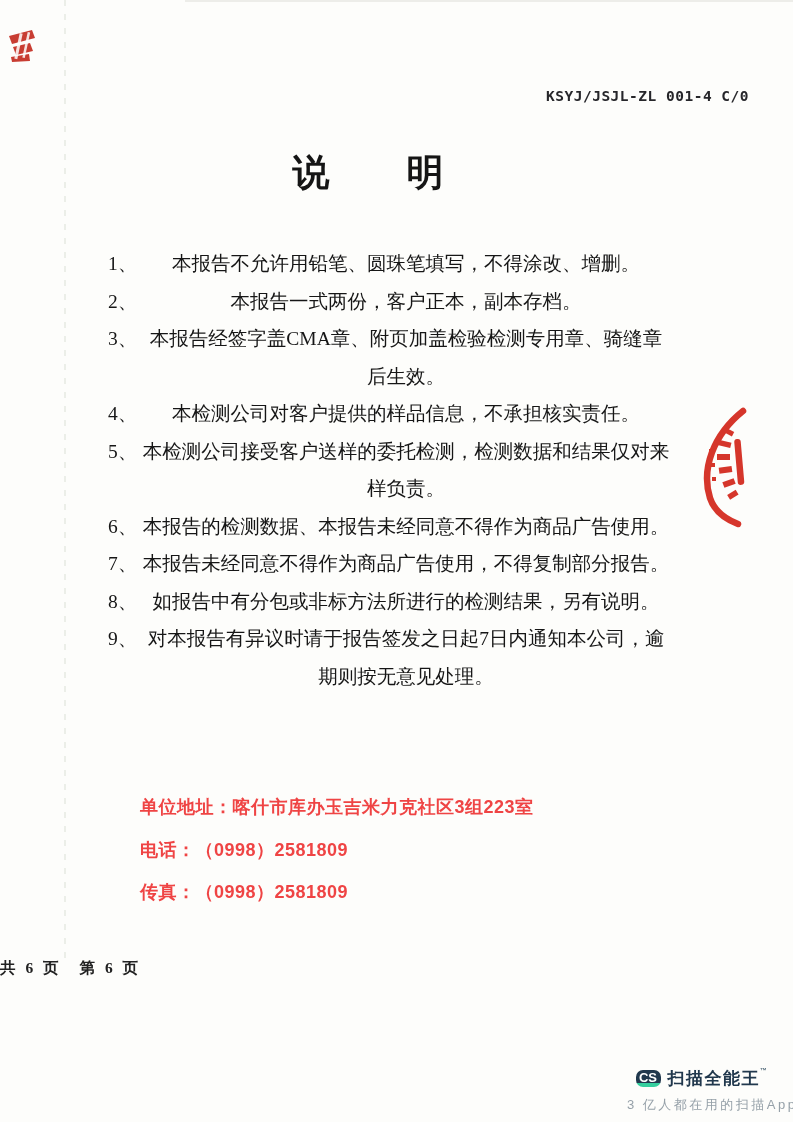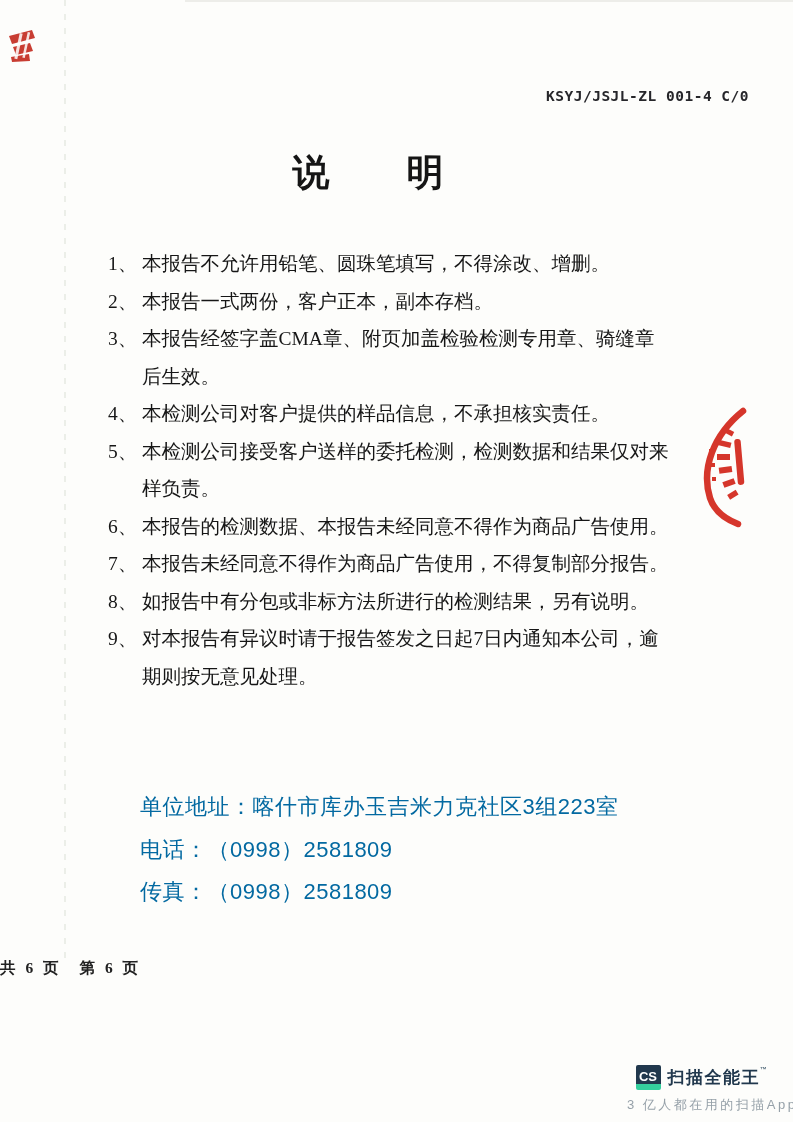--- a/index.html
+++ b/index.html
@@ -23,46 +23,46 @@
     position:absolute; top:148px; left:0; width:100%;
     text-align:center; transform:translateX(-28px);
     font-size:37px; font-weight:700; letter-spacing:1px; white-space:pre; color:#151515;
   }
   .notes {
     position:absolute; left:108px; top:245px; width:562px;
     font-size:19.5px; line-height:37.5px; color:#161616;
   }
   .note { display:flex; }
   .note-num { flex:0 0 34px; }
-  .note-text { flex:1; }
+  .note-text { flex:1;text-align:center; }
 
   .contact {
     position:absolute; left:140px; top:786px;
     font-family:"Liberation Sans","DejaVu Sans",sans-serif;
-    font-weight:400; font-size:22px; color:#0369a1;
+    font-weight:700; font-size:18px; color:#ef4444;
   }
   .contact-row { height:42.5px; line-height:42.5px; letter-spacing:.5px; }
 
   .page-footer {
     position:absolute; top:958px; left:0; width:100%; 
     font-size:15.5px; font-weight:700; letter-spacing:3px; color:#222;
   }
   .page-footer .gap { display:inline-block; width:18px; }
 
   
   .seal-right { position:absolute; left:697px; top:405px; width:50px; height:124px; }
   
   .seal-corner { position:absolute; left:8px; top:29px; width:32px; height:34px; }
 
   
   .cs-watermark { position:absolute; right:16px; bottom:8px; width:150px;
     font-family:"Liberation Sans","DejaVu Sans",sans-serif; }
   .cs-row { display:flex; align-items:center; justify-content:center; gap:7px; }
   .cs-badge {
-    width:25px; height:25px; border-radius:2px; flex:0 0 auto;
+    width:25px; height:17px; border-radius:7px; flex:0 0 auto;
     background:linear-gradient(180deg,#21384d 0 76%, #35cf9e 76% 100%);
     color:#ffffff; font-weight:700; font-size:13px;
     display:flex; align-items:center; justify-content:center; padding-bottom:3px; box-sizing:border-box;
   }
   .cs-brand { font-weight:700; font-size:17px; color:#21384d; letter-spacing:1.5px; white-space:nowrap; }
   .cs-tm { font-size:7px; color:#59707f; vertical-align:top; }
   .cs-tagline { margin-top:6px; text-align:center; font-size:13px; color:#96a1a9; letter-spacing:2.5px; white-space:nowrap; }
 </style>
 </head>
 <body>

